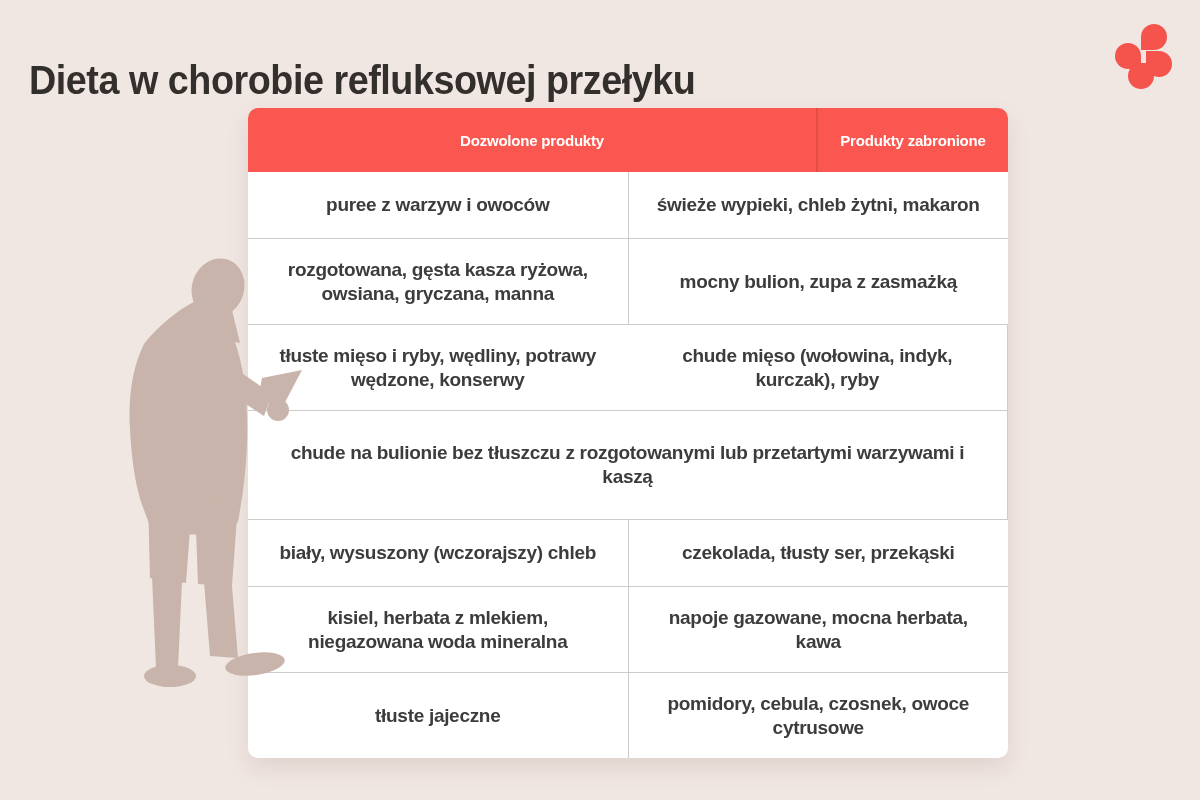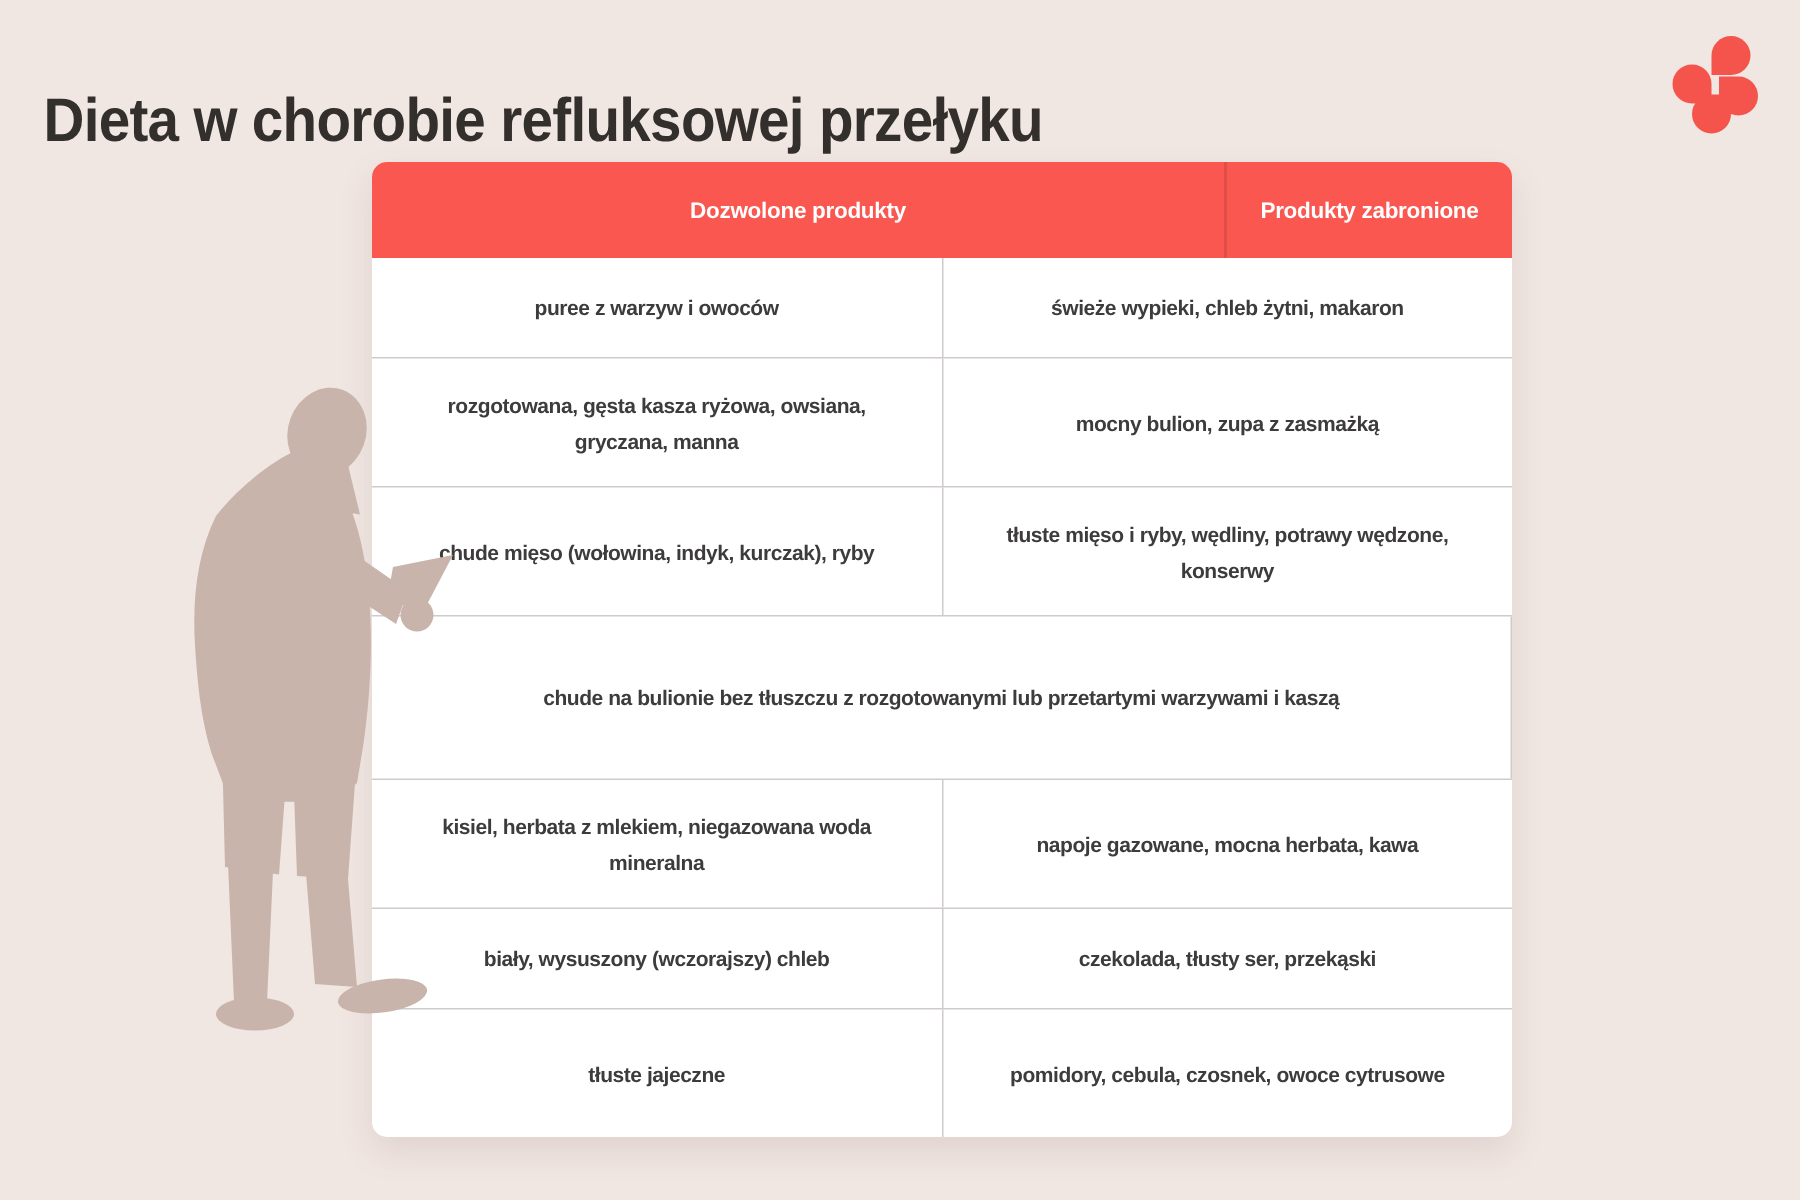--- a/index.html
+++ b/index.html
@@ -54,21 +54,21 @@
   }
   .th.left{border-right:2px solid #e04e47;flex-basis:378px;}
   .trow{display:flex;box-sizing:border-box;}
   .trow + .trow{border-top:1px solid #cfcbca;}
   .td{
     flex:1;display:flex;align-items:center;justify-content:center;
     text-align:center;
     padding:6px 26px;
     box-sizing:border-box;
     color:#3d3b3b;
-    font-size:14px;
+    font-size:19px;
     font-weight:bold;
     letter-spacing:-0.3px;
     line-height:24px;
   }
   .td.left{border-right:1px solid #cfcbca;}
   .h66{height:66px}.h86{height:86px}.h109{height:109px}.h67{height:67px}
   
   .silhouette{
     position:absolute;left:120px;top:248px;
     width:200px;height:450px;
@@ -97,33 +97,33 @@
 
   <div class="trow h66">
     <div class="td left">puree z warzyw i owoców</div>
     <div class="td right">świeże wypieki, chleb żytni, makaron</div>
   </div>
   <div class="trow h86">
     <div class="td left">rozgotowana, gęsta kasza ryżowa, owsiana, gryczana, manna</div>
     <div class="td right">mocny bulion, zupa z zasmażką</div>
   </div>
   <div class="trow h86">
+    <div class="td right">tłuste mięso i ryby, wędliny, potrawy wędzone, konserwy</div>
     <div class="td left">chude mięso (wołowina, indyk, kurczak), ryby</div>
-    <div class="td right">tłuste mięso i ryby, wędliny, potrawy wędzone, konserwy</div>
   </div>
   <div class="trow h109">
     <div class="td left">chude na bulionie bez tłuszczu z rozgotowanymi lub przetartymi warzywami i kaszą</div>
   </div>
+  <div class="trow h67">
+    <div class="td left">biały, wysuszony (wczorajszy) chleb</div>
+    <div class="td right">czekolada, tłusty ser, przekąski</div>
+  </div>
   <div class="trow h86">
     <div class="td left">kisiel, herbata z mlekiem, niegazowana woda mineralna</div>
     <div class="td right">napoje gazowane, mocna herbata, kawa</div>
-  </div>
-  <div class="trow h67">
-    <div class="td left">biały, wysuszony (wczorajszy) chleb</div>
-    <div class="td right">czekolada, tłusty ser, przekąski</div>
   </div>
   <div class="trow h86">
     <div class="td left">tłuste jajeczne</div>
     <div class="td right">pomidory, cebula, czosnek, owoce cytrusowe</div>
   </div>
 </div>
 
 <svg class="silhouette" viewBox="0 0 200 450" xmlns="http://www.w3.org/2000/svg">
   <g fill="#c8b4aa">
 

